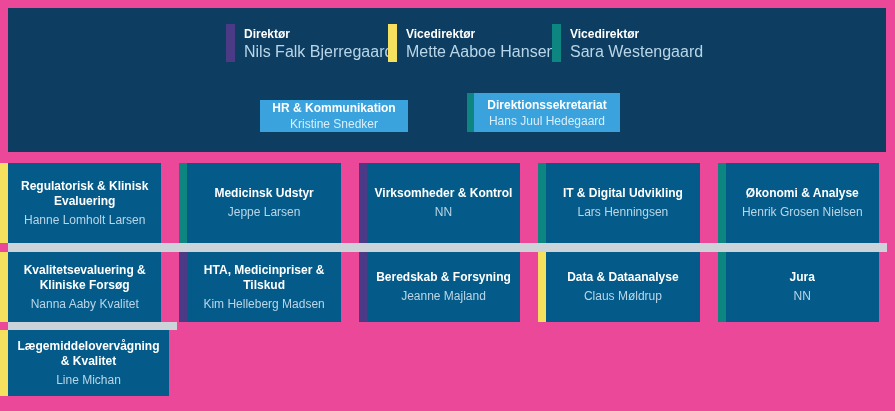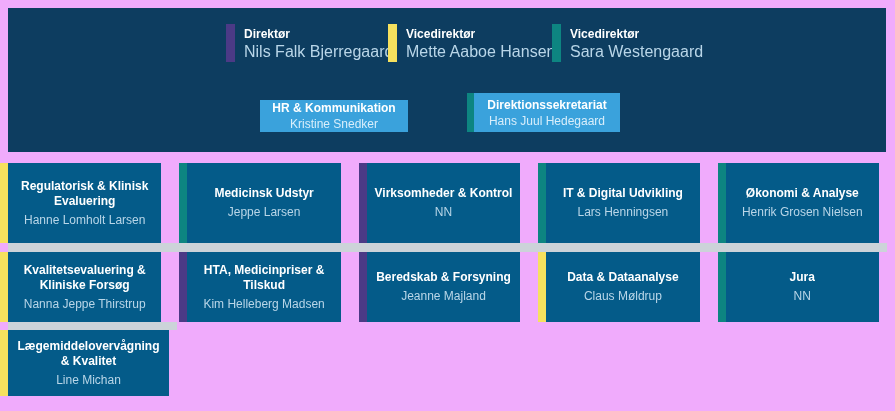--- a/index.html
+++ b/index.html
@@ -1,17 +1,17 @@
 <!DOCTYPE html>
 <html><head>
 <meta charset="utf-8">
 <style>
   * { margin:0; padding:0; box-sizing:border-box; }
   body { background:#ffffff; font-family:"Liberation Sans", sans-serif; }
-  .canvas { position:relative; width:895px; height:411px; background:#f0abfc; overflow:hidden; }
+  .canvas { position:relative; width:895px; height:411px; background:#ec4899; overflow:hidden; }
 
   
   .banner { position:absolute; left:8px; top:8px; width:878px; height:144px; background:#0d3d60; }
 
   .leader { position:absolute; top:16px; display:flex; gap:9px; }
   .leader-0 { left:218px; } .leader-1 { left:380px; } .leader-2 { left:544px; }
   .leader-bar { width:9px; height:38px; flex:none; }
   .leader-text { display:flex; flex-direction:column; justify-content:center; }
   .leader-title { color:#ffffff; font-weight:bold; font-size:12px; line-height:18px; }
   .leader-name  { color:#b9d6e8; font-size:16px; line-height:18px; }
@@ -136,21 +136,21 @@
   </div>
 
   <div class="hband band-1"></div>
 
   <div class="dept-row row-2">
 
     <div class="dept">
       <span class="dept-accent" style="background-color: rgb(246, 225, 94);"></span>
       <div class="dept-content">
         <div class="dept-title">Kvalitetsevaluering &amp; Kliniske Forsøg</div>
-        <div class="dept-name">Nanna Jeppe Thirstrup</div>
+        <div class="dept-name">Nanna Aaby Kvalitet</div>
       </div>
     </div>
 
     <div class="dept">
       <span class="dept-accent" style="background-color: rgb(75, 58, 134);"></span>
       <div class="dept-content">
         <div class="dept-title">HTA, Medicinpriser &amp; Tilskud</div>
         <div class="dept-name">Kim Helleberg Madsen</div>
       </div>
     </div>

